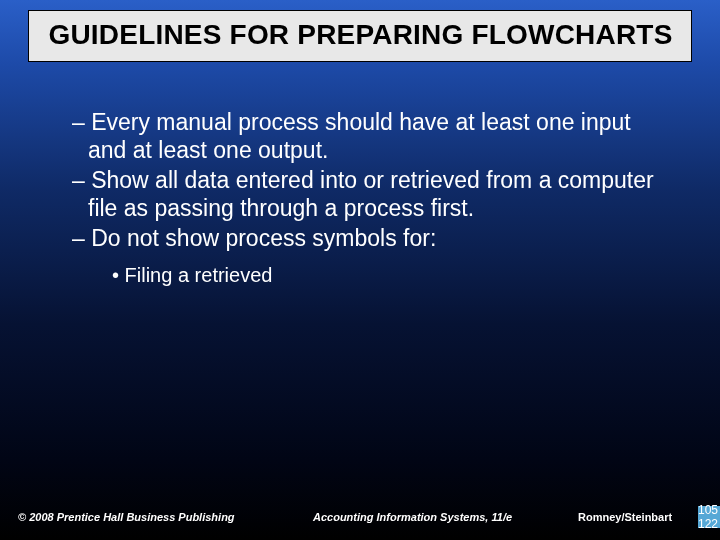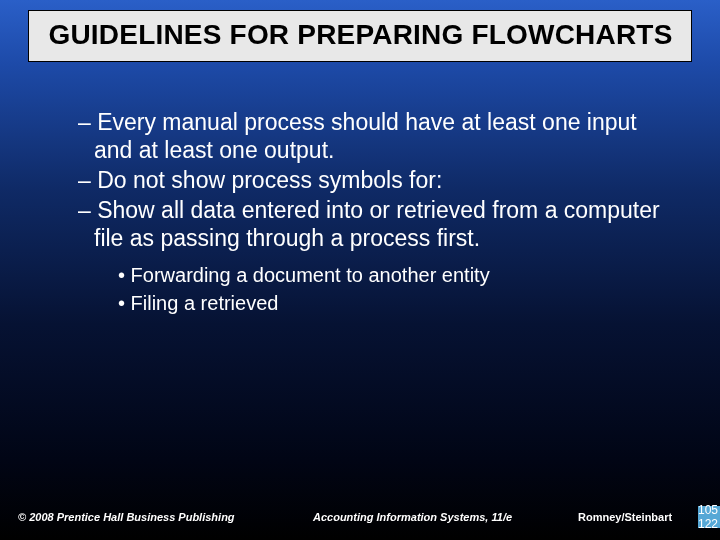--- a/index.html
+++ b/index.html
@@ -36,21 +36,21 @@
   }
   .title-box .title {
     font-weight: bold;
     font-size: 28px;
     line-height: 1.15;
     color: #000;
     letter-spacing: 0.2px;
   }
   .body {
     position: absolute;
-    left: 60px;
+    left: 54px;
     top: 108px;
     width: 616px;
     color: #fff;
   }
   .dash-item {
     font-size: 23px;
     line-height: 1.22;
     margin-bottom: 2px;
     text-indent: -16px;
     padding-left: 34px;
@@ -118,24 +118,23 @@
 <body>
 
 <div class="slide">
 
   <div class="title-box">
     <div class="title">GUIDELINES FOR PREPARING FLOWCHARTS</div>
   </div>
 
   <div class="body">
     <div class="dash-item">– Every manual process should have at least one input and at least one output.</div>
+    <div class="dash-item">– Show all data entered into or retrieved from a computer file as passing through a process first.</div>
     <div class="dash-item">– Do not show process symbols for:</div>
-    <div class="dash-item">– Show all data entered into or retrieved from a computer file as passing through a process first.</div>
     <div class="bullet-list">
-      <div class="bullet-item">Forwarding a document to another entity</div>
       <div class="bullet-item">Filing a retrieved</div>
     </div>
   </div>
 
   <div class="footer">
     <div class="copyright">© 2008 Prentice Hall Business Publishing</div>
     <div class="center">Accounting Information Systems, 11/e</div>
     <div class="authors">Romney/Steinbart</div>
     <div class="pagebox">105 of 122</div>
   </div>

